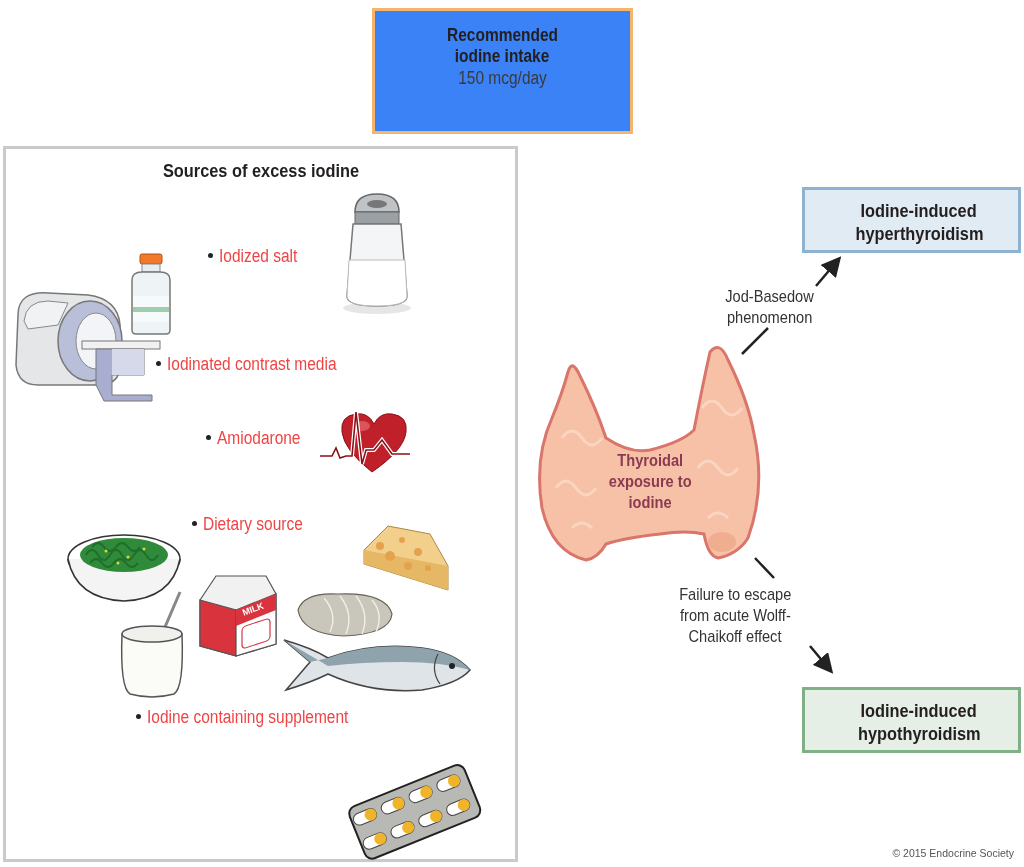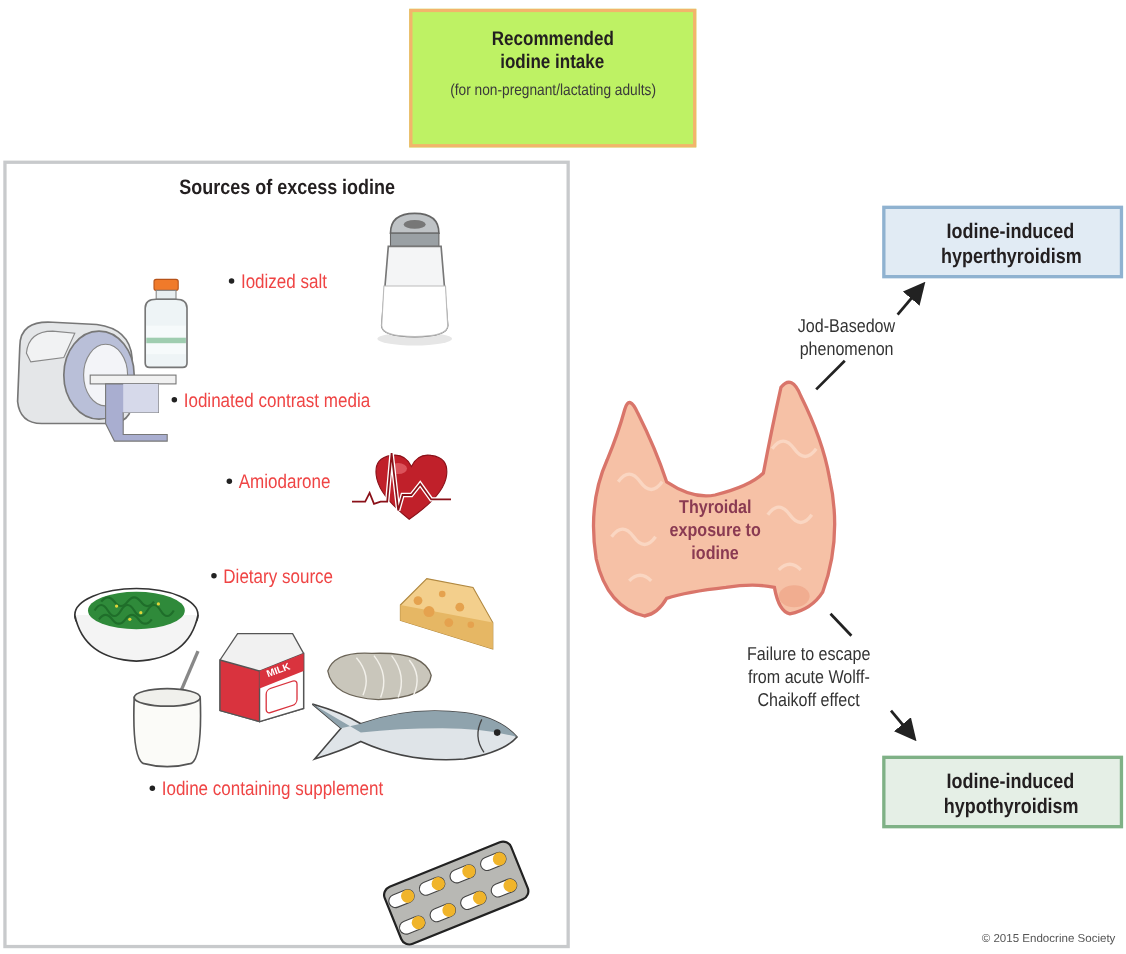--- a/index.html
+++ b/index.html
@@ -3,21 +3,21 @@
 <meta charset="utf-8">
 <style>
   html, body { margin:0; padding:0; background:#ffffff; }
   body { width:1024px; height:867px; position:relative; overflow:hidden;
          font-family:"Liberation Sans", "DejaVu Sans", sans-serif; color:#231f20; }
   .abs { position:absolute; }
   .cond { transform:scaleX(0.86); transform-origin:center; display:inline-block; }
 
   
   #intake-box { left:372px; top:8px; width:261px; height:126px; border:3px solid #f2b56b;
-                background:#bef264; box-sizing:border-box; text-align:center; }
+                background:#3b82f6; box-sizing:border-box; text-align:center; }
   #intake-box .t1 { font-weight:bold; font-size:18px; margin-top:14px; line-height:21px; }
   #intake-box .t2 { font-size:18px; line-height:22px; color:#3a3a3a; }
   #intake-box .t3 { font-size:14.5px; line-height:22px; margin-top:4px; color:#3a3a3a; white-space:nowrap; }
 
   
   #sources-panel { left:3px; top:146px; width:515px; height:716px; border:3px solid #c8cacc;
                    box-sizing:border-box; background:#fff; }
   #sources-title { left:0; width:523px; top:160px; text-align:center; font-weight:bold; font-size:19px; }
   .bullet { font-size:18px; color:#ef4444; white-space:nowrap; }
   .bullet .dot { display:inline-block; width:5px; height:5px; border-radius:50%; background:#222;
@@ -37,21 +37,21 @@
 
   #copyright { right:10px; bottom:8px; font-size:10.5px; color:#555; }
   svg { position:absolute; overflow:visible; }
 </style>
 </head>
 <body>
 
 <div id="intake-box" class="abs">
   <div class="t1"><span class="cond">Recommended</span><br>
     <span class="cond">iodine intake</span></div>
-  <div class="t3"><span class="cond">(for non-pregnant/lactating adults)</span></div>
+  <div class="t2"><span class="cond">150 mcg/day</span></div>
 </div>
 
 <div id="sources-panel" class="abs"></div>
 <div id="sources-title" class="abs"><span class="cond">Sources of excess iodine</span></div>
 
 <div class="abs bullet" style="left:208px; top:246px;"><span class="dot"></span><span class="cond" style="transform-origin:left">Iodized salt</span></div>
 <div class="abs bullet" style="left:156px; top:354px;"><span class="dot"></span><span class="cond" style="transform-origin:left">Iodinated contrast media</span></div>
 <div class="abs bullet" style="left:206px; top:428px;"><span class="dot"></span><span class="cond" style="transform-origin:left">Amiodarone</span></div>
 <div class="abs bullet" style="left:192px; top:514px;"><span class="dot"></span><span class="cond" style="transform-origin:left">Dietary source</span></div>
 <div class="abs bullet" style="left:136px; top:707px;"><span class="dot"></span><span class="cond" style="transform-origin:left">Iodine containing supplement</span></div>

